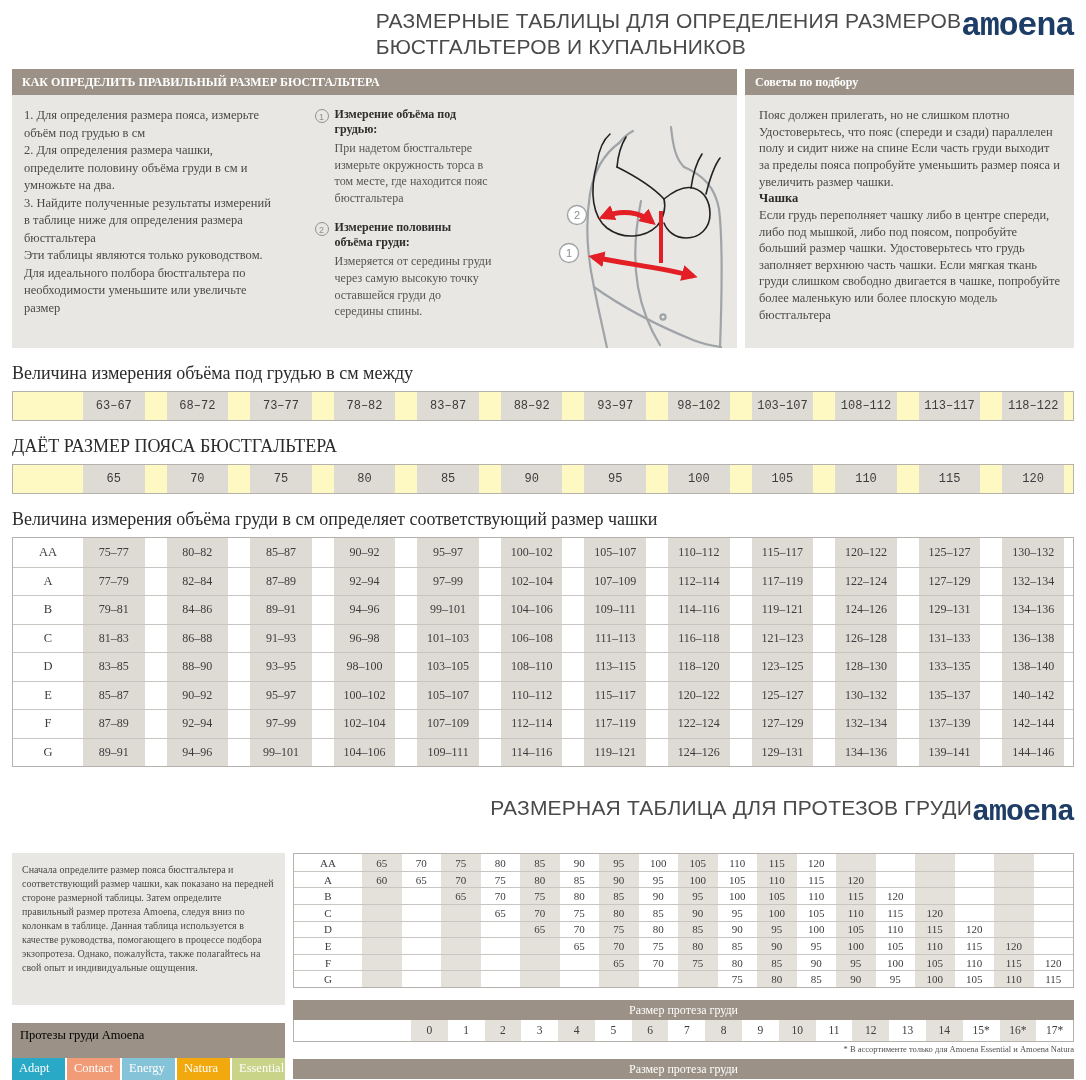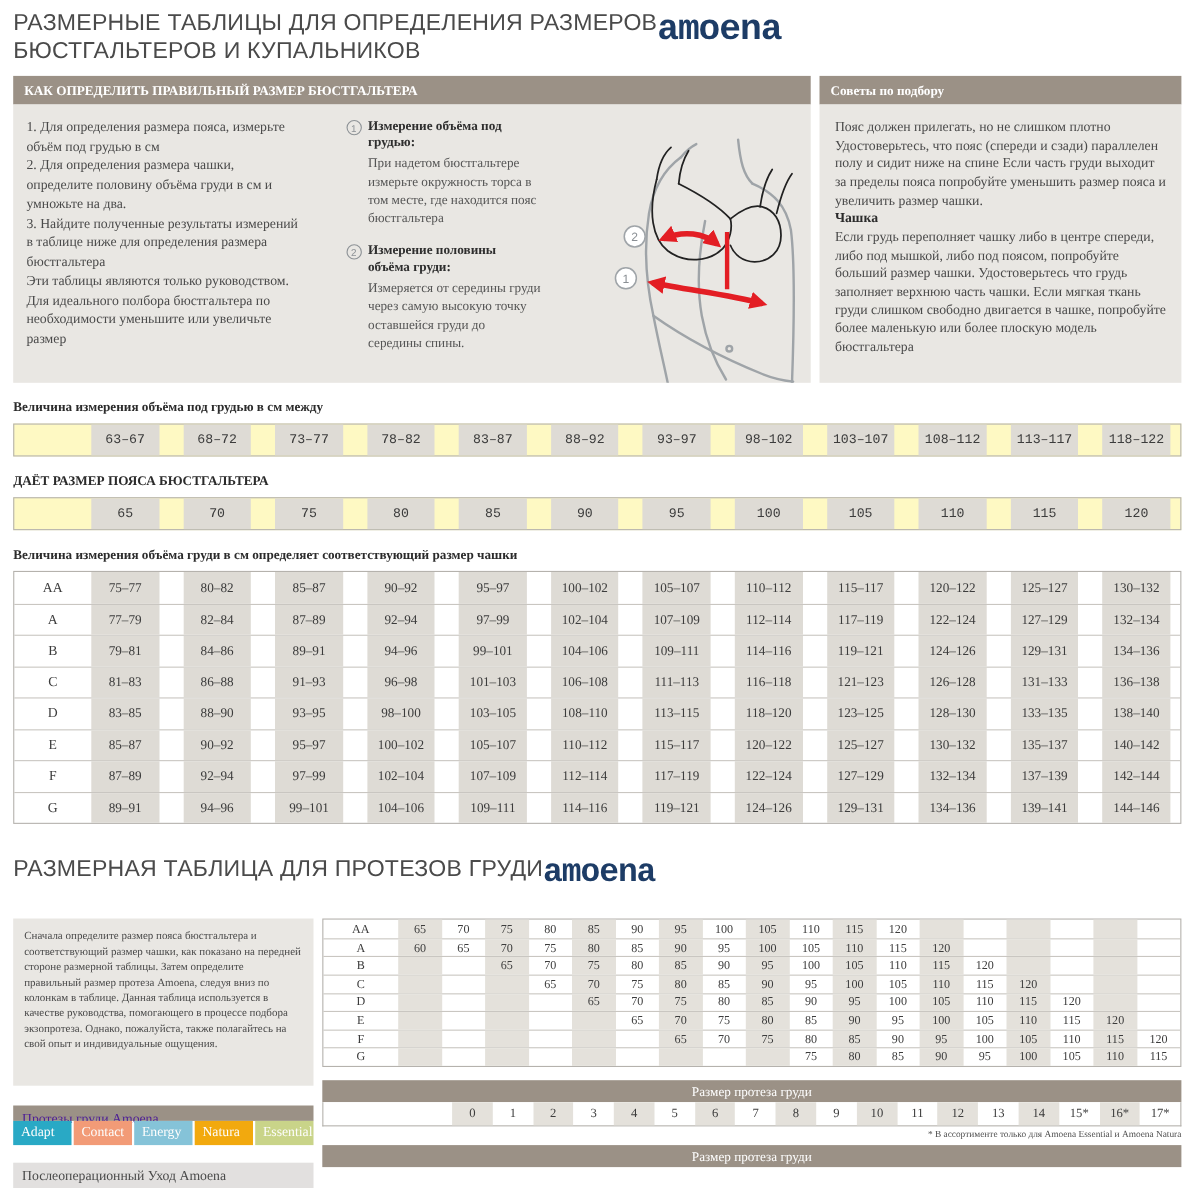--- a/index.html
+++ b/index.html
@@ -4,21 +4,21 @@
 <style>
   :root{
     --taupe:#9b9186; --panel:#e9e7e3; --shade:#dedbd5; --shade2:#e4e1db;
     --navy:#1d3c66; --red:#e31e24; --ink:#3f3f3f; --border:#b5b2ad; --rowline:#c9c6c1;
   }
   *{margin:0;padding:0;box-sizing:border-box;}
   html,body{width:1086px;background:#fff;}
   body{height:1080px;overflow:hidden;font-family:"Liberation Serif",serif;color:var(--ink);}
   .page{padding:0 12px;}
   
-  .doc-header{display:flex;justify-content:flex-start;align-items:flex-start;padding-top:8px;}
+  .doc-header{display:flex;justify-content:flex-end;align-items:flex-start;padding-top:8px;}
   .page-title{font-family:"Liberation Sans",sans-serif;font-size:21px;line-height:1.22;color:#4a4a4a;letter-spacing:.2px;}
   .brand{font-family:Liberation Mono, monospace;font-weight:600;color:var(--navy);font-size:33px;line-height:1;margin-top:2px;letter-spacing:-1px;}
   .brand.small{font-size:30px;}
   
   .sec1{display:flex;gap:8px;margin-top:10px;}
   .sec1-left{width:725px;}
   .sec1-right{flex:1;}
   .bar{background:var(--taupe);color:#fff;font-weight:bold;font-size:12px;padding:6px 10px;height:26px;}
   .panel{background:var(--panel);gap:33px;}
   .panel-left{display:flex;height:253px;padding:12px 0 0 12px;}
@@ -27,38 +27,38 @@
   .measures{width:205px;font-size:12px;color:#555;}
   .measure{display:flex;margin-bottom:14px;}
   .circ{flex:0 0 14px;width:14px;height:14px;border:1px solid #8d9296;border-radius:50%;color:#8d9296;
         font-size:9px;line-height:14px;text-align:center;margin:2px 6px 0 0;font-family:"Liberation Sans",sans-serif;}
   .m-title{font-weight:bold;color:#2e2e2e;margin-bottom:3px;line-height:1.25;}
   .m-body{line-height:1.38;}
   .figure{width:212px;height:241px;margin-left:auto;}
   .panel-right{padding:12px 14px;height:253px;font-size:12.5px;line-height:1.33;color:#4a4a4a;}
   .panel-right b{display:block;color:#2b2b2b;}
   
-  .strip-heading{font-weight:bold;font-size:12px;color:#2b2b2b;margin:15px 0 7px 0;}
+  .strip-heading{font-weight:normal;font-size:18px;color:#2b2b2b;margin:15px 0 7px 0;}
   .strip{display:flex;border:1px solid var(--border);height:30px;background:#fef9c3;font-family:Liberation Mono, monospace;}
   .lead{width:70px;flex:0 0 70px;}
   .s-cell{flex:1;margin-right:22px;background:var(--shade);display:flex;align-items:center;justify-content:center;
           font-size:12px;color:#3c3c3c;}
   .s-cell:last-child{margin-right:9px;}
   .cup-table{border:1px solid var(--border);background:#fff;}
   .cup-row{display:flex;height:28.5px;border-top:1px solid var(--rowline);}
   .cup-row:first-child{border-top:none;}
   .cup-letter{width:70px;flex:0 0 70px;display:flex;align-items:center;justify-content:center;font-size:12.5px;color:#3c3c3c;}
   
   .sec2-header{margin-top:20px;}
   .bottom{display:flex;gap:8px;margin-top:26px;}
   .b-left{width:273px;flex:0 0 273px;}
   .b-right{flex:1;}
   .intro{padding:10px 10px;font-size:10px;line-height:1.4;height:152px;color:#4a4a4a;}
   .chips-block{margin-top:18px;}
-  .chips-bar{height:14px;padding:5px 8px;font-weight:normal;font-size:12.5px;color:#4c1d95;}
+  .chips-bar{height:35px;padding:5px 8px;font-weight:normal;font-size:12.5px;color:#000000;}
   .chips-row{display:flex;margin-top:0;}
   .chip{flex:1;color:#fdfdfc;font-size:12.5px;padding:3px 0 4px 7px;margin-right:2px;}
   .chip:last-child{margin-right:0;}
   .postop-block{margin-top:16px;}
   .bar-light{background:#e2e0df;color:#4a4a4a;font-size:12.5px;padding:5px 8px;height:24px;}
   
   .pro-table{border:1px solid var(--border);background:#fff;}
   .pro-header{display:flex;background:var(--taupe);color:#fff;height:25px;}
   .pro-corner{width:68px;flex:0 0 68px;font-size:9.5px;line-height:1.1;display:flex;align-items:center;justify-content:center;
               text-align:center;border-right:2px solid #fff;}

